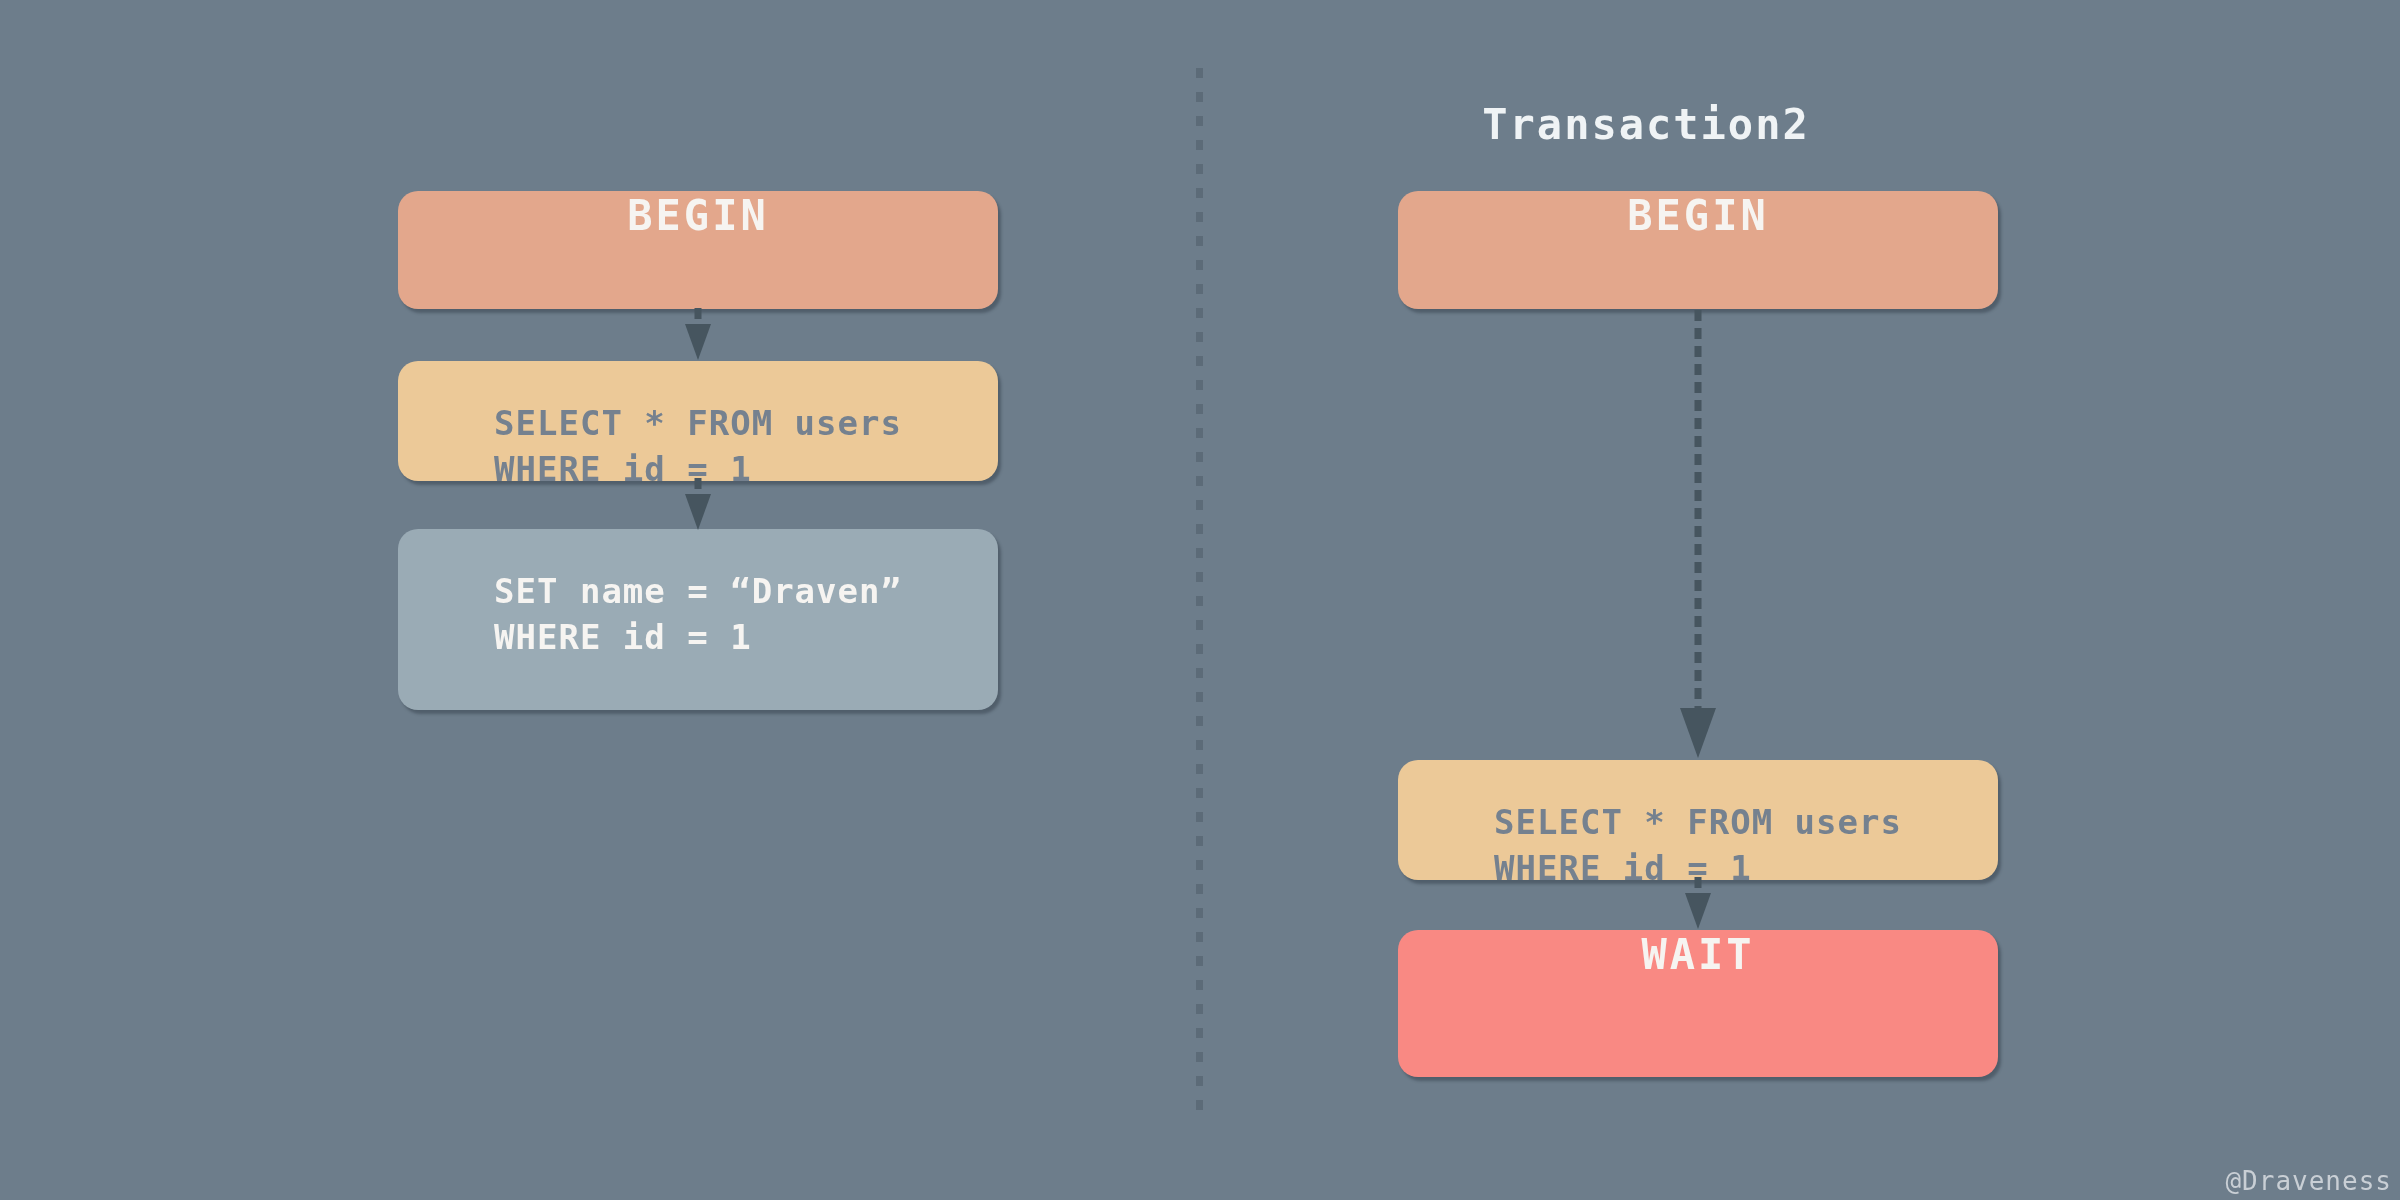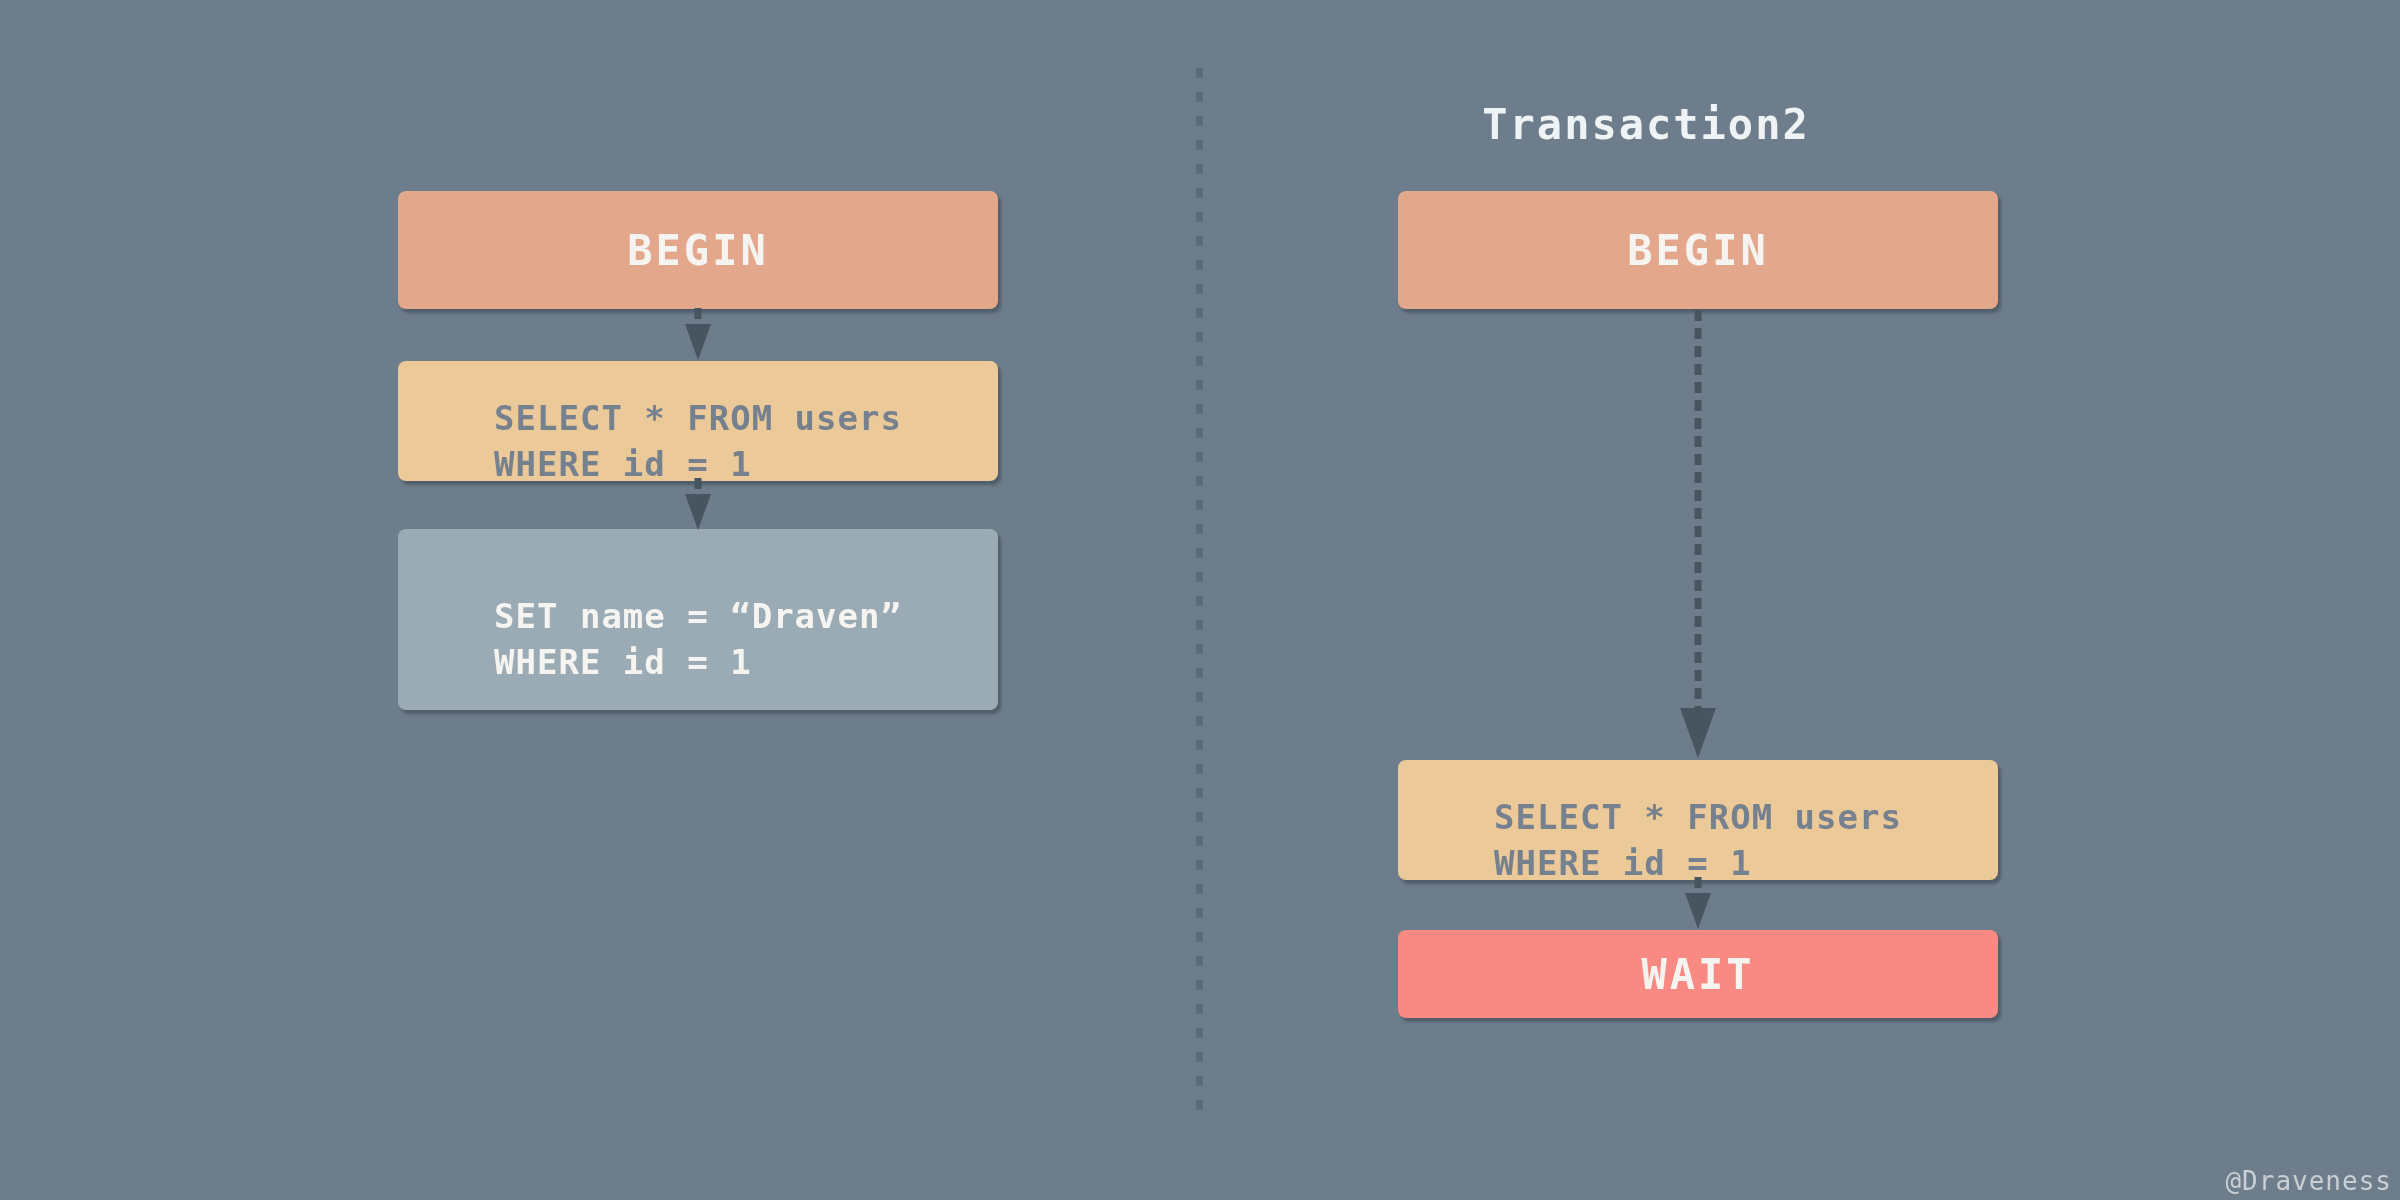--- a/index.html
+++ b/index.html
@@ -11,22 +11,22 @@
   body{background:var(--bg);font-family:"DejaVu Sans Mono","Liberation Mono",monospace;}
   .canvas{
     position:relative;width:2400px;height:1200px;background:var(--bg);overflow:hidden;
   }
   .col-title{
     position:absolute;width:600px;height:56px;top:96px;
     display:flex;align-items:center;justify-content:center;
     color:var(--title-text);font-size:42px;font-weight:bold;letter-spacing:2px;
   }
   .node{
-    position:absolute;width:600px;border-radius:8px;
-    display:flex;align-items:center;justify-content:center;
+    position:absolute;width:600px;border-radius:20px;
+    display:flex;justify-content:center;
     box-shadow:3px 4px 3px rgba(34,45,54,0.38);
   }
   .node-label{
     font-size:42px;font-weight:bold;letter-spacing:3px;color:var(--light-text);
   }
   .node-code{
     text-align:left;font-size:34px;font-weight:bold;line-height:46px;letter-spacing:1px;margin-top:39px;
   }
   .code-slate{color:var(--code-text);}
   .code-light{color:var(--light-text);}
@@ -74,21 +74,21 @@
     <span class="node-label">BEGIN</span>
   </div>
 
   <div class="node fill-select" style="left:1398px;top:760px;height:120px;">
     <div class="node-code code-slate">
       <div>SELECT * FROM users</div>
       <div>WHERE id = 1</div>
     </div>
   </div>
 
-  <div class="node fill-wait" style="left:1398px;top:930px;height:88px;">
+  <div class="node fill-wait" style="left:1398px;top:930px;height:147px;">
     <span class="node-label">WAIT</span>
   </div>
 
   <div class="arrow" style="left:668px;top:308px;">
     <svg width="60" height="54" viewBox="0 0 60 54">
       <line x1="30" y1="0" x2="30" y2="18" stroke="var(--arrow)" stroke-width="7" stroke-dasharray="11 7"></line>
       <polygon points="17,16 43,16 30,52" fill="var(--arrow)"></polygon>
     </svg>
   </div>
 

